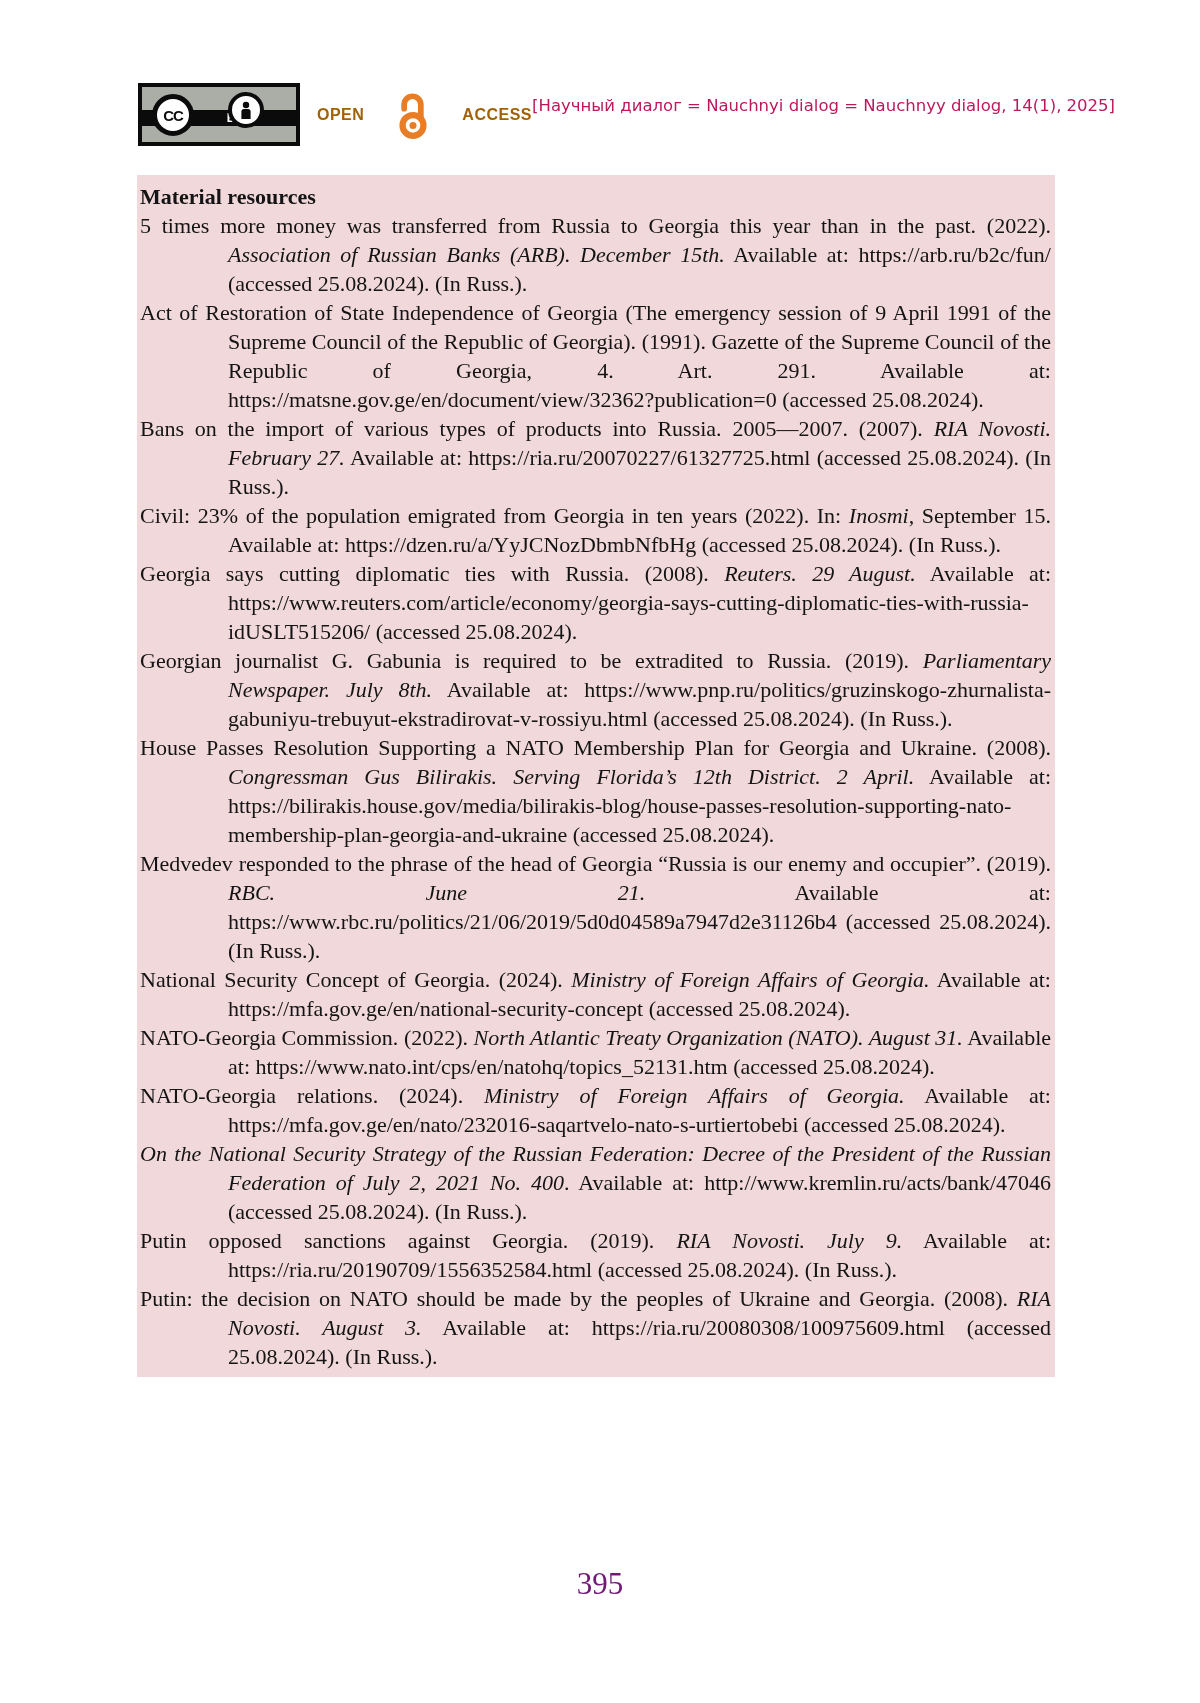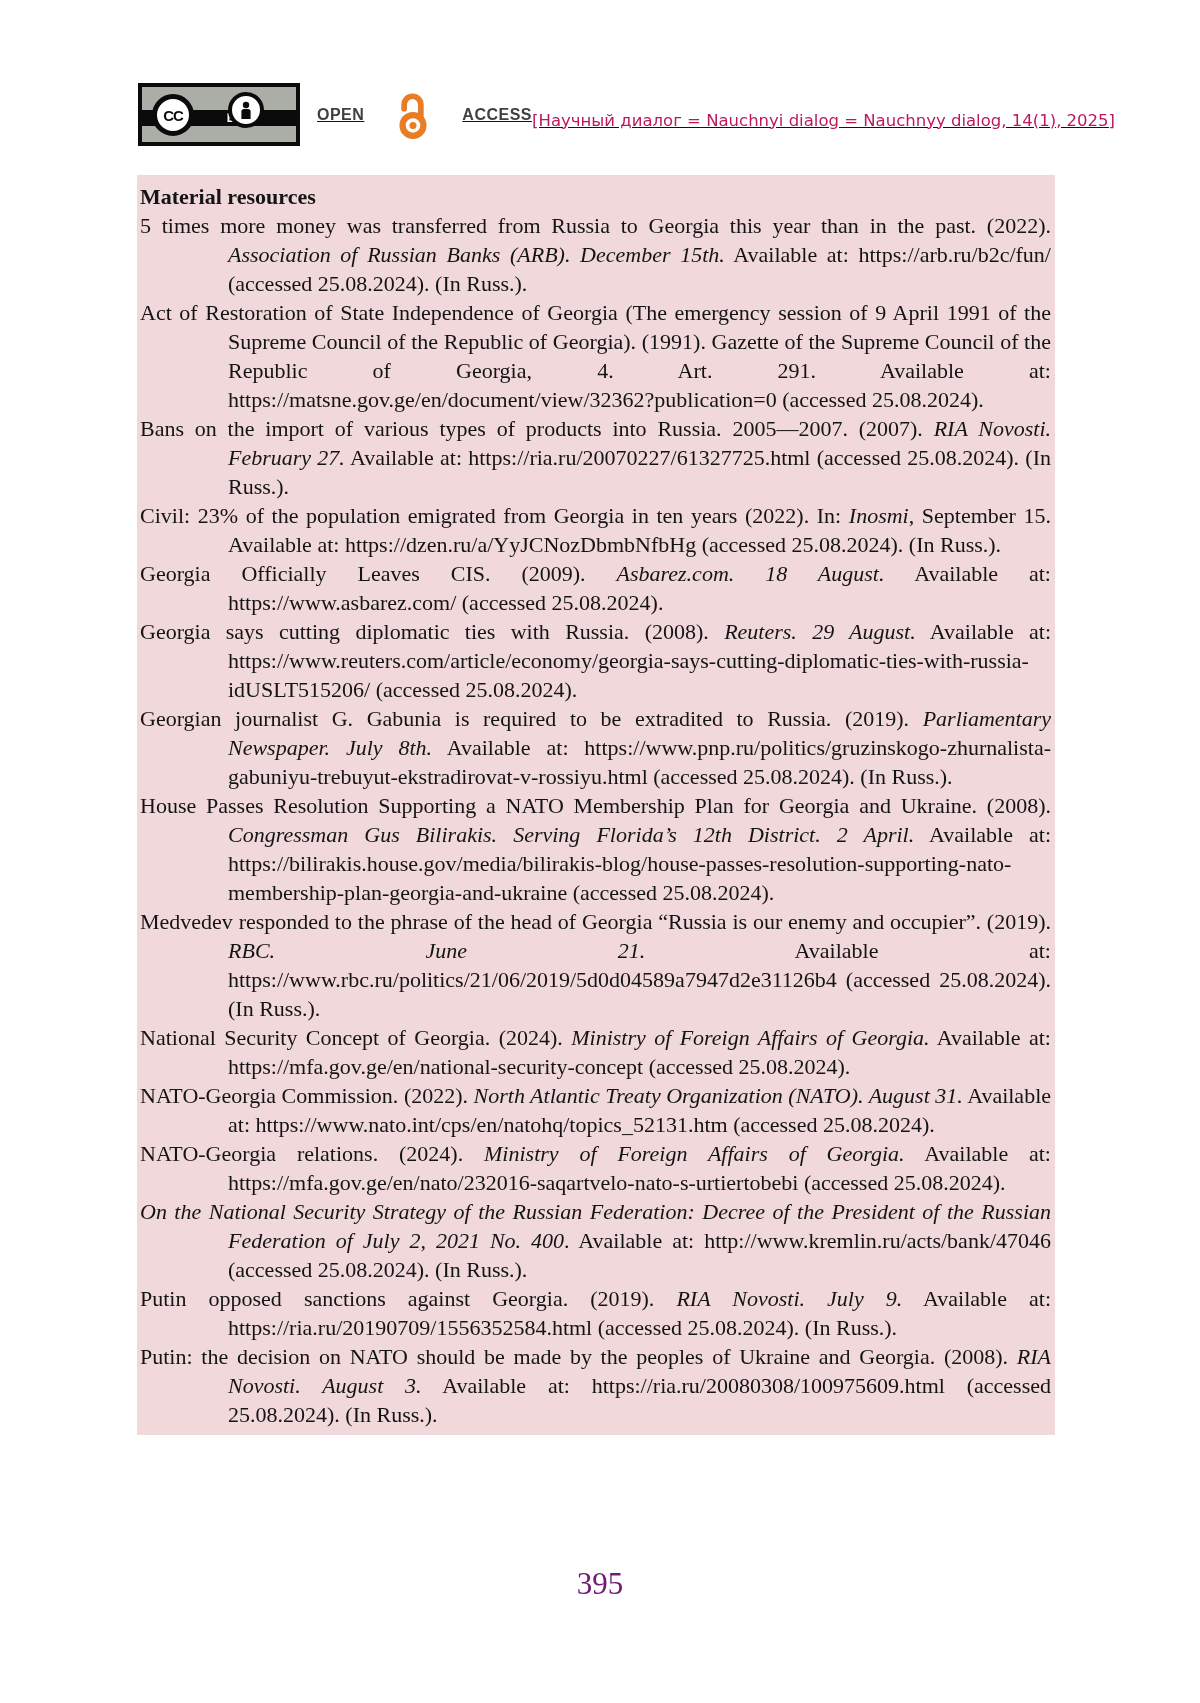--- a/index.html
+++ b/index.html
@@ -8,21 +8,21 @@
     position:relative;
     width:1200px;height:1703px;
     background:#ffffff;
     font-family:"Liberation Serif", serif;
     color:#141414;
     overflow:hidden;
   }
   
   .header{
     position:absolute;top:83px;left:138px;right:132px;
-    display:flex;align-items:center;text-decoration:underline;
+    display:flex;align-items:flex-start;
   }
   .cc-badge{
     position:relative;
     width:162px;height:63px;
     background:#abaea7;
     border:4px solid #0b0b0b;
     box-sizing:border-box;
     flex:0 0 auto;
   }
   .cc-strip{
@@ -51,21 +51,21 @@
   .cc-circle.person{
     left:86px;top:5px;width:28px;height:28px;
     border:4px solid #0b0b0b;
   }
   .oa-logo{
     margin-left:17px;
     height:63px;
     display:flex;align-items:center;
     font-family:"Liberation Sans", sans-serif;
     font-weight:bold;font-size:16px;letter-spacing:0.5px;
-    color:#404040;
+    color:#a16207;
     flex:0 0 auto;
     gap:28px;
   }
   .oa-logo svg{margin:0 3px;display:block;}
   .journal-meta{
     margin-left:auto;
     margin-top:12px;
     text-align:right;
     font-family:"DejaVu Sans", sans-serif;
     font-size:16.5px;line-height:22px;
@@ -138,21 +138,20 @@
 
   </div>
 
   <div class="refs-block">
     <p class="refs-title">Material resources</p>
     <div class="refs-list">
         <p class="ref"><span>5 times more money was transferred from Russia to Georgia this year than in the past. (2022). </span><span class="it">Association of Russian Banks (ARB). December 15th.</span><span> Available at: https://arb.ru/b2c/fun/ (accessed 25.08.2024). (In Russ.).</span></p>
         <p class="ref"><span>Act of Restoration of State Independence of Georgia (The emergency session of 9 April 1991 of the Supreme Council of the Republic of Georgia). (1991). Gazette of the Supreme Council of the Republic of Georgia, 4. Art. 291. Available at: https://matsne.gov.ge/en/document/view/32362?publication=0 (accessed 25.08.2024).</span></p>
         <p class="ref"><span>Bans on the import of various types of products into Russia. 2005—2007. (2007). </span><span class="it">RIA Novosti. February 27.</span><span> Available at: https://ria.ru/20070227/61327725.html (accessed 25.08.2024). (In Russ.).</span></p>
         <p class="ref"><span>Civil: 23% of the population emigrated from Georgia in ten years (2022). In: </span><span class="it">Inosmi</span><span>, September 15. Available at: https://dzen.ru/a/YyJCNozDbmbNfbHg (accessed 25.08.2024). (In Russ.).</span></p>
-        <p class="ref"><span>Georgia Officially Leaves CIS. (2009). </span><span class="it">Asbarez.com. 18 August.</span><span> Available at: https://www.asbarez.com/ (accessed 25.08.2024).</span></p>
         <p class="ref"><span>Georgia says cutting diplomatic ties with Russia. (2008). </span><span class="it">Reuters. 29 August.</span><span> Available at: https://www.reuters.com/article/economy/georgia-says-cutting-diplomatic-ties-with-russia-idUSLT515206/ (accessed 25.08.2024).</span></p>
         <p class="ref"><span>Georgian journalist G. Gabunia is required to be extradited to Russia. (2019). </span><span class="it">Parliamentary Newspaper. July 8th.</span><span> Available at: https://www.pnp.ru/politics/gruzinskogo-zhurnalista-gabuniyu-trebuyut-ekstradirovat-v-rossiyu.html (accessed 25.08.2024). (In Russ.).</span></p>
         <p class="ref"><span>House Passes Resolution Supporting a NATO Membership Plan for Georgia and Ukraine. (2008). </span><span class="it">Congressman Gus Bilirakis. Serving Florida’s 12th District. 2 April.</span><span> Available at: https://bilirakis.house.gov/media/bilirakis-blog/house-passes-resolution-supporting-nato-membership-plan-georgia-and-ukraine (accessed 25.08.2024).</span></p>
         <p class="ref"><span>Medvedev responded to the phrase of the head of Georgia “Russia is our enemy and occupier”. (2019). </span><span class="it">RBC. June 21.</span><span> Available at: https://www.rbc.ru/politics/21/06/2019/5d0d04589a7947d2e31126b4 (accessed 25.08.2024). (In Russ.).</span></p>
         <p class="ref"><span>National Security Concept of Georgia. (2024). </span><span class="it">Ministry of Foreign Affairs of Georgia.</span><span> Available at: https://mfa.gov.ge/en/national-security-concept (accessed 25.08.2024).</span></p>
         <p class="ref"><span>NATO-Georgia Commission. (2022). </span><span class="it">North Atlantic Treaty Organization (NATO). August 31.</span><span> Available at: https://www.nato.int/cps/en/natohq/topics_52131.htm (accessed 25.08.2024).</span></p>
         <p class="ref"><span>NATO-Georgia relations. (2024). </span><span class="it">Ministry of Foreign Affairs of Georgia.</span><span> Available at: https://mfa.gov.ge/en/nato/232016-saqartvelo-nato-s-urtiertobebi (accessed 25.08.2024).</span></p>
         <p class="ref"><span class="it">On the National Security Strategy of the Russian Federation: Decree of the President of the Russian Federation of July 2, 2021 No. 400</span><span>. Available at: http://www.kremlin.ru/acts/bank/47046 (accessed 25.08.2024). (In Russ.).</span></p>
         <p class="ref"><span>Putin opposed sanctions against Georgia. (2019). </span><span class="it">RIA Novosti. July 9.</span><span> Available at: https://ria.ru/20190709/1556352584.html (accessed 25.08.2024). (In Russ.).</span></p>
         <p class="ref"><span>Putin: the decision on NATO should be made by the peoples of Ukraine and Georgia. (2008). </span><span class="it">RIA Novosti. August 3.</span><span> Available at: https://ria.ru/20080308/100975609.html (accessed 25.08.2024). (In Russ.).</span></p>

